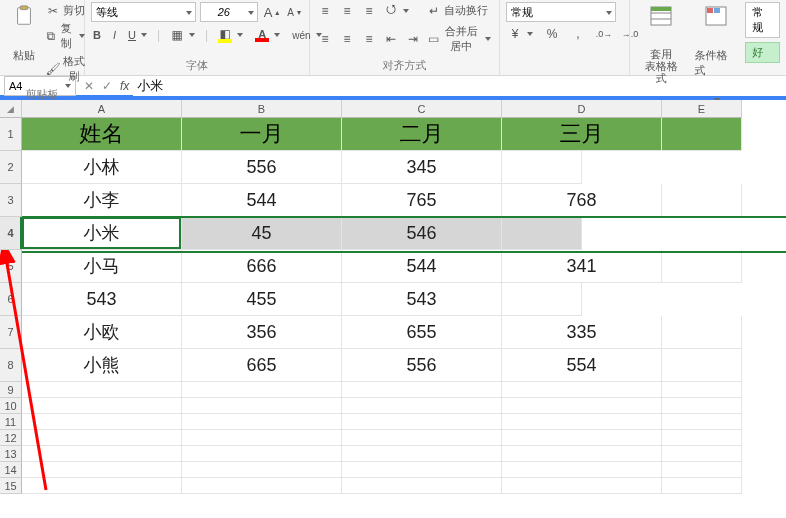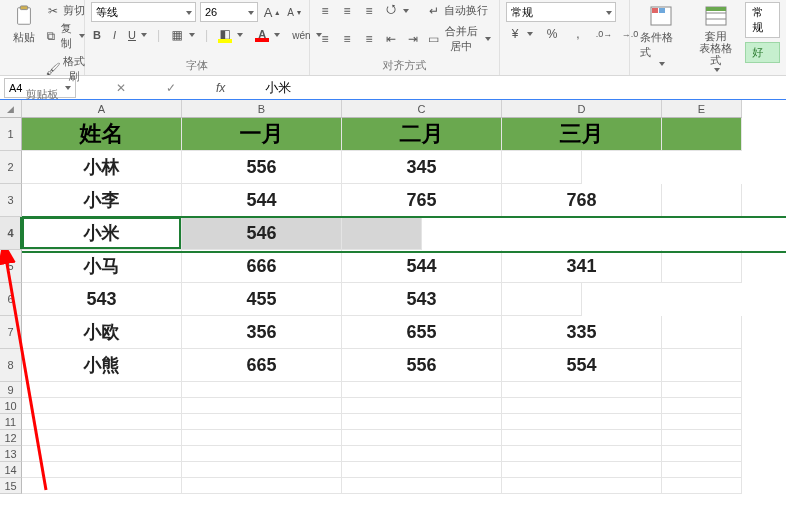--- a/index.html
+++ b/index.html
@@ -8,50 +8,50 @@
   
   .ribbon { height: 76px; background: #f5f5f5; border-bottom: 1px solid #d8d8d8; display: flex; }
   .ribbon-group { border-right: 1px solid #e0e0e0; padding: 2px 6px 0 6px; display: flex; flex-direction: column; justify-content: flex-start; position: relative; }
   .ribbon-group-label { font-size: 11px; color: #777; text-align: center; margin-top: auto; padding: 2px 0 2px; }
   .rb-row { display: flex; align-items: center; gap: 4px; }
   .rb-btn { background: none; border: none; font-size: 11px; color: #555; cursor: pointer; padding: 1px 2px; display: flex; align-items: center; gap: 3px; }
   .rb-ico { width: 14px; height: 14px; display: inline-flex; align-items: center; justify-content: center; font-size: 12px; }
   .combo { height: 20px; border: 1px solid #c5c5c5; background: #fff; font-size: 11px; padding: 0 14px 0 4px; position: relative; cursor: pointer; display: flex; align-items: center; }
   .combo::after { content: ""; position: absolute; right: 3px; top: 8px; border-left: 3px solid transparent; border-right: 3px solid transparent; border-top: 4px solid #666; }
   .font-group .combo.name { width: 110px; }
-  .font-group .combo.size { width: 60px; justify-content: flex-start; }
+  .font-group .combo.size { width: 60px; justify-content: center; font-style: italic; }
   .B { font-weight: bold; } .I { font-style: italic; } .U { text-decoration: underline; }
   .dd { width: 0; height: 0; margin-left: 2px; border-left: 3px solid transparent; border-right: 3px solid transparent; border-top: 4px solid #666; display: inline-block; }
   .color-swatch { width: 14px; height: 4px; display: block; margin-top: -2px; }
-  .big-btn { display: flex; flex-direction: column; align-items: center; gap: 2px; padding: 2px 4px; cursor: pointer; }
+  .big-btn { display: flex; flex-direction: column; align-items: center; gap: 20px; padding: 2px 4px; cursor: pointer; }
   .big-btn .big-ico { width: 28px; height: 24px; display: flex; align-items: center; justify-content: center; }
   .big-btn .lbl { font-size: 11px; color: #555; }
   .tag-norm { background: #fff; border: 1px solid #c5c5c5; padding: 2px 6px; font-size: 11px; }
   .tag-good { background: #c6efce; border: 1px solid #9dd7a6; padding: 2px 6px; font-size: 11px; color: #2e7d32; }
   .tag-wrap { display: flex; flex-direction: column; gap: 4px; }
 
   
-  .name-row { height: 24px; border-bottom: 1px solid #3b82f6; display: flex; align-items: center; background: #fff; gap: 32px; }
+  .name-row { height: 24px; border-bottom: 5px solid #3b82f6; display: flex; align-items: center; background: #fff; }
   .name-box { width: 72px; height: 20px; border: 1px solid #c5c5c5; margin: 0 4px; display: flex; align-items: center; justify-content: space-between; padding: 0 4px; font-size: 11px; cursor: text; }
   .fx-btn { width: 18px; height: 18px; display: flex; align-items: center; justify-content: center; color: #888; cursor: pointer; }
   .fx-label { font-style: italic; color: #555; margin: 0 4px; }
   .formula-input { flex: 1; height: 20px; border: none; outline: none; font-size: 13px; padding: 0 4px; }
 
   
   .grid-wrap { position: relative; height: calc(518px - 76px - 24px); overflow: hidden; }
   .corner { position: absolute; left: 0; top: 0; width: 22px; height: 18px; background: #f0f0f0; border-right: 1px solid #ccc; border-bottom: 1px solid #bbb; font-size: 9px; display: flex; align-items: center; justify-content: center; color: #888; cursor: pointer; }
   .col-headers { position: absolute; left: 22px; top: 0; right: 0; height: 18px; display: flex; }
   .ch { text-align: center; font-size: 11px; color: #555; background: #f0f0f0; border-right: 1px solid #d0d0d0; border-bottom: 1px solid #bbb; line-height: 18px; cursor: pointer; }
   .row-headers { position: absolute; left: 0; top: 18px; bottom: 0; width: 22px; }
   .rh { height: 33px; font-size: 11px; color: #555; background: #f0f0f0; border-right: 1px solid #bbb; border-bottom: 1px solid #d0d0d0; display: flex; align-items: center; justify-content: center; cursor: pointer; }
   .rh.small { height: 16px; }
   .rh.sel { background: #e8e8e8; font-weight: bold; position: relative; }
   .rh.sel::before { content: ""; position: absolute; right: -1px; top: 0; bottom: 0; width: 2px; background: #1e7e34; }
   .cells { position: absolute; left: 22px; top: 18px; right: 0; bottom: 0; }
-  .row { display: flex; height: 33px; font-weight: bold; }
+  .row { display: flex; height: 33px; }
   .row.small { height: 16px; }
   .cell { border-right: 1px solid #e4e4e4; border-bottom: 1px solid #e4e4e4; display: flex; align-items: center; justify-content: center; font-size: 18px; color: #222; cursor: cell; }
   .row.small .cell { font-size: 11px; }
   .colA { width: 160px; } .colB { width: 160px; } .colC { width: 160px; } .colD { width: 160px; } .colE { width: 80px; }
   .hdr .cell { background: #6aa84f; color: #000; font-size: 22px; }
   .hdr .cell.colE { background: #6aa84f; }
   .selrow .cell { background: #d6d6d6; }
   .selrow .cell.active { background: #fff; box-shadow: inset 0 0 0 2px #1e7e34; }
   .selrow { position: relative; }
   .selrow::after { content: ""; position: absolute; left: 0; right: 0; top: -1px; height: 100%; border-top: 2px solid #1e7e34; border-bottom: 2px solid #1e7e34; pointer-events: none; }
@@ -221,38 +221,38 @@
         </button>
     </div>
   </div>
 
   <div class="ribbon-group" style="flex:1; border-right:none;">
     <div style="display:flex; gap:4px;">
       <div class="big-btn">
         <span class="big-ico">
           <svg width="24" height="22" viewBox="0 0 24 22">
               <rect x="2" y="2" width="20" height="18" fill="#fff" stroke="#888"></rect>
-              <rect x="3" y="3" width="6" height="5" fill="#e06666"></rect>
-              <rect x="10" y="3" width="6" height="5" fill="#6fa8dc"></rect>
-            </svg>
-        </span>
-        <span class="lbl">条件格式</span>
-        <span class="dd"></span>
-      </div>
-      <div class="big-btn">
-        <span class="big-ico">
-          <svg width="24" height="22" viewBox="0 0 24 22">
-              <rect x="2" y="2" width="20" height="18" fill="#fff" stroke="#888"></rect>
               <line x1="2" y1="8" x2="22" y2="8" stroke="#888"></line>
               <line x1="2" y1="14" x2="22" y2="14" stroke="#888"></line>
               <rect x="2" y="2" width="20" height="4" fill="#6aa84f"></rect>
             </svg>
         </span>
         <span class="lbl" style="white-space:pre-line;text-align:center;line-height:1.1;">套用
 表格格式</span>
+        <span class="dd"></span>
+      </div>
+      <div class="big-btn">
+        <span class="big-ico">
+          <svg width="24" height="22" viewBox="0 0 24 22">
+              <rect x="2" y="2" width="20" height="18" fill="#fff" stroke="#888"></rect>
+              <rect x="3" y="3" width="6" height="5" fill="#e06666"></rect>
+              <rect x="10" y="3" width="6" height="5" fill="#6fa8dc"></rect>
+            </svg>
+        </span>
+        <span class="lbl">条件格式</span>
         <span class="dd"></span>
       </div>
       <div class="tag-wrap">
         <div class="tag-norm"><span>常规</span></div>
         <div class="tag-good"><span>好</span></div>
       </div>
     </div>
   </div>
 </div>
 
@@ -312,20 +312,21 @@
     </div>
     <div class="row">
       <div class="cell colA">小李</div>
       <div class="cell colB">544</div>
       <div class="cell colC">765</div>
       <div class="cell colD">768</div>
       <div class="cell colE"></div>
     </div>
     <div class="row selrow">
       <div class="cell colA active">小米</div>
+      <div class="cell colB">45</div>
       <div class="cell colC">546</div>
       <div class="cell colE"></div>
     </div>
     <div class="row">
       <div class="cell colA">小马</div>
       <div class="cell colB">666</div>
       <div class="cell colC">544</div>
       <div class="cell colD">341</div>
       <div class="cell colE"></div>
     </div>

